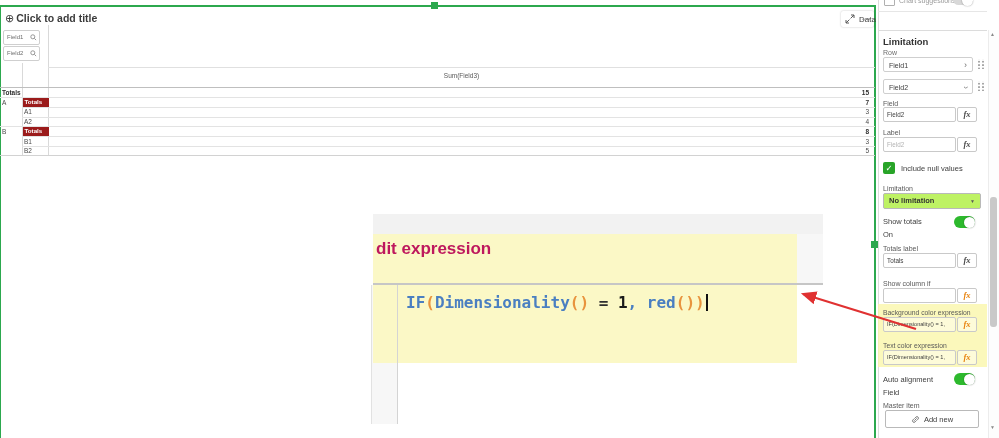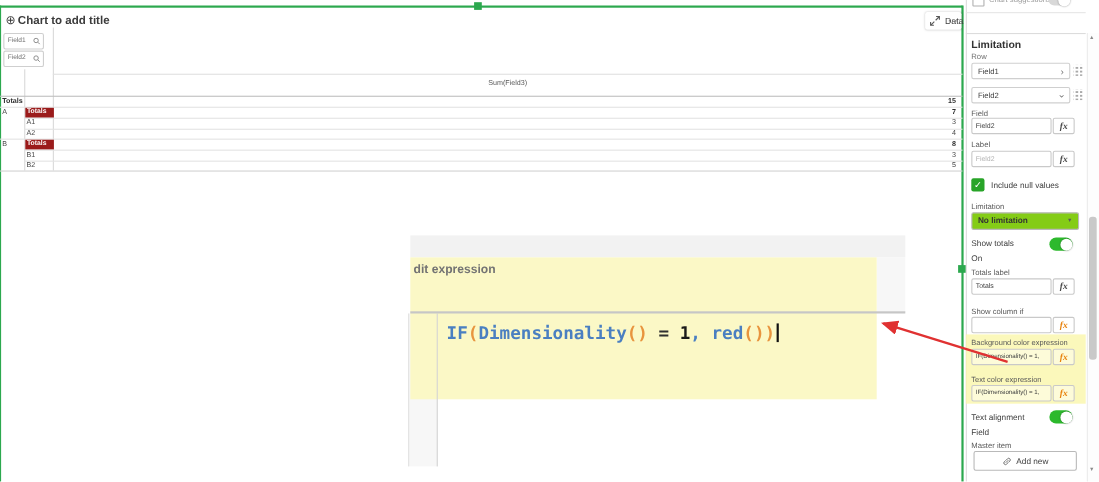--- a/index.html
+++ b/index.html
@@ -27,63 +27,63 @@
   .ctrls{position:absolute;left:841px;top:11px;width:33px;height:16px;background:#fff;border-radius:2px;box-shadow:0 0 2px rgba(0,0,0,.25);display:flex;align-items:center;justify-content:space-around;}
   .ctrls .dots3{font-size:9px;color:#595959;line-height:10px;}
   .colhdr{position:absolute;left:48px;width:827px;top:72px;text-align:center;font-size:6.5px;color:#595959;}
   
   .ed-strip{position:absolute;left:373px;top:214px;width:450px;height:20px;background:#f2f2f2;}
   .ed-rightgray{position:absolute;left:797px;top:234px;width:26px;height:50px;background:#f7f7f7;}
   .ed-gutter{position:absolute;left:371px;top:285px;width:26px;height:139px;background:#f7f7f7;border-left:1px solid #e2e2e2;}
   .ed-yellow{position:absolute;left:373px;top:234px;width:424px;height:129px;background:var(--yellow);}
   .ed-gutterline{position:absolute;left:397px;top:285px;width:1px;height:139px;background:#d4d4d4;}
   .ed-divider{position:absolute;left:373px;top:283px;width:450px;height:2px;background:#c6c6c6;}
-  .ed-header{position:absolute;left:376px;top:239px;font-size:11px;font-weight:bold;color:#737373;}
+  .ed-header{position:absolute;left:376px;top:239px;font-size:17px;font-weight:bold;color:#be185d;}
   .ed-code{position:absolute;left:406px;top:293px;font-family:"DejaVu Sans Mono",monospace;font-weight:bold;font-size:16px;line-height:19px;white-space:pre;text-align:center;}
   .cursorbar{display:inline-block;width:2px;height:17px;background:#111;vertical-align:-3px;margin-left:1px;}
   
   .panel-border{position:absolute;left:878px;top:0;width:1px;height:438px;background:#dcdcdc;}
   .pdivider{position:absolute;left:878px;width:109px;height:1px;background:#e6e6e6;}
   .plabel{position:absolute;font-size:7px;color:#595959;white-space:nowrap;text-align:right;}
   .pheading{position:absolute;font-size:9.5px;font-weight:bold;color:#333;}
   .pinput{position:absolute;height:13px;background:#fff;border:1px solid #c9c9c9;border-radius:2px;font-size:6.3px;color:#404040;line-height:13px;padding-left:3px;white-space:nowrap;overflow:hidden;box-sizing:content-box;}
   .pinput.ph{color:#b3b3b3;}
   .pinput.onyellow{background:rgba(255,255,255,0.45);}
   .fxbtn{position:absolute;width:18px;height:13px;background:#fff;border:1px solid #c9c9c9;border-radius:2px;font-family:"Liberation Serif",serif;font-style:italic;font-weight:bold;font-size:8.5px;color:#4a4a4a;text-align:center;line-height:13px;}
   .fxbtn.orange{color:var(--orange);}
   .dimbox{position:absolute;left:883px;width:90px;height:15px;border:1px solid #cfcfcf;border-radius:2px;background:#fff;font-size:7px;color:#404040;line-height:15px;padding-left:5px;box-sizing:border-box;}
   .chev{position:absolute;right:5px;top:0;font-size:9px;color:#707070;line-height:14px;}
   .chev.rot90{transform:rotate(90deg);transform-origin:center;line-height:15px;}
   .dots{position:absolute;left:976px;width:8px;height:10px;background-image:radial-gradient(circle,#a8a8a8 0.9px,transparent 1.1px);background-size:4px 3.4px;background-position:1px 1px;}
   .toggle{position:absolute;width:21px;height:12px;border-radius:6px;background:var(--tgreen);}
   .toggle .knob{position:absolute;right:0.5px;top:0.5px;width:11px;height:11px;border-radius:50%;background:#fff;box-shadow:0 0 1.5px rgba(0,0,0,.45);}
   .toggle.gray{background:#d8d8d8;}
   .chk{position:absolute;left:883px;width:12px;height:12px;background:var(--chkgreen);border-radius:2px;color:#fff;font-size:8.5px;line-height:12px;text-align:center;}
-  .ddown{position:absolute;left:883px;width:91px;height:14px;border:1px solid #b9b9b9;border-radius:2px;background:#84cc16;font-size:7.5px;font-weight:bold;color:#333;line-height:14px;padding-left:5px;box-sizing:content-box;}
+  .ddown{position:absolute;left:883px;width:91px;height:14px;border:1px solid #b9b9b9;border-radius:2px;background:#bef264;font-size:7.5px;font-weight:bold;color:#333;line-height:14px;padding-left:5px;box-sizing:content-box;}
   .ddown .caret{position:absolute;right:5px;top:0;font-size:5px;color:#595959;line-height:14px;}
   .addnew{position:absolute;left:885px;top:410px;width:92px;height:16px;border:1px solid #b9b9b9;border-radius:2px;background:#fff;display:flex;align-items:center;justify-content:center;font-size:7.5px;color:#404040;gap:4px;}
   .panel-yellow{position:absolute;left:878px;top:304px;width:109px;height:63px;background:rgba(250,246,170,0.8);}
   .topcrop{position:absolute;left:878px;top:0;width:121px;height:11px;overflow:hidden;}
   .scroll-track{position:absolute;left:988px;top:30px;width:11px;height:408px;border-left:1px solid #ececec;background:#fdfdfd;}
   .scroll-thumb{position:absolute;left:990px;top:197px;width:7px;height:130px;background:#c9c9c9;border-radius:3px;}
   .scroll-arrow{position:absolute;left:990px;font-size:5px;color:#8a8a8a;}
 </style>
 </head>
 <body>
 
 <div id="stage">
 
   <div class="abs" style="left:0;top:5px;width:875px;height:1.5px;background:var(--green);"></div>
   <div class="abs" style="left:0;top:5px;width:1px;height:433px;background:var(--green);"></div>
   <div class="abs" style="left:874px;top:5px;width:1.5px;height:433px;background:var(--green);"></div>
   <div class="handle" style="left:431px;top:2px;"></div>
   <div class="handle" style="left:871px;top:241px;"></div>
 
   <div class="objtitle">
-    <span class="plus">⊕</span><span>Chart to add title</span>
+    <span class="plus">⊕</span><span>Click to add title</span>
   </div>
   <div class="ctrls">
     <span style="display:inline-flex;">
       <svg width="10" height="10" viewBox="0 0 10 10">
           <path d="M6 1h3v3M9 1L5.6 4.4M4 9H1V6M1 9l3.4-3.4" stroke="#595959" stroke-width="1" fill="none"></path>
         </svg>
     </span>
     <span class="dots3">⋯</span>
   </div>
 
@@ -214,21 +214,21 @@
   <div class="panel-yellow"></div>
 
   <div class="plabel" style="left:883px;top:309px;font-size:6.8px;z-index:10;">Background color expression</div>
   <div class="pinput onyellow" style="left:883px;top:317px;width:68px;font-size:5.6px;z-index:10;">IF(Dimensionality() = 1,</div>
   <div class="fxbtn orange" style="left:957px;top:317px;background:rgba(255,255,255,0.45);z-index:10;">fx</div>
 
   <div class="plabel" style="left:883px;top:342px;font-size:6.8px;z-index:10;">Text color expression</div>
   <div class="pinput onyellow" style="left:883px;top:350px;width:68px;font-size:5.6px;z-index:10;">IF(Dimensionality() = 1,</div>
   <div class="fxbtn orange" style="left:957px;top:350px;background:rgba(255,255,255,0.45);z-index:10;">fx</div>
 
-  <div class="plabel" style="left:883px;top:375px;font-size:7.5px;color:#404040;">Text alignment</div>
+  <div class="plabel" style="left:883px;top:375px;font-size:7.5px;color:#404040;">Auto alignment</div>
   <div class="toggle" style="left:954px;top:373px;">
       <span class="knob"></span>
     </div>
   <div class="plabel" style="left:883px;top:388px;font-size:7.5px;color:#404040;">Field</div>
 
   <div class="plabel" style="left:883px;top:402px;">Master item</div>
   <div class="addnew">
     <svg width="9" height="9" viewBox="0 0 10 10">
         <path d="M4 6L6 4M3.4 4.2L2.2 5.4a1.6 1.6 0 0 0 2.3 2.3L5.7 6.5M6.6 5.8L7.8 4.6a1.6 1.6 0 0 0-2.3-2.3L4.3 3.5" stroke="#707070" stroke-width="1" fill="none" stroke-linecap="round"></path>
       </svg>

